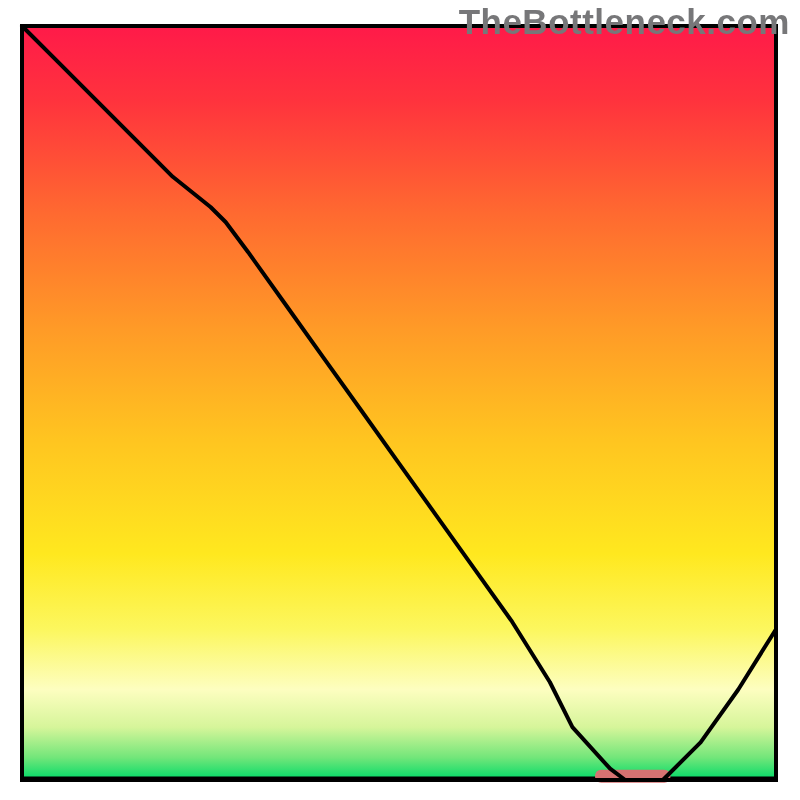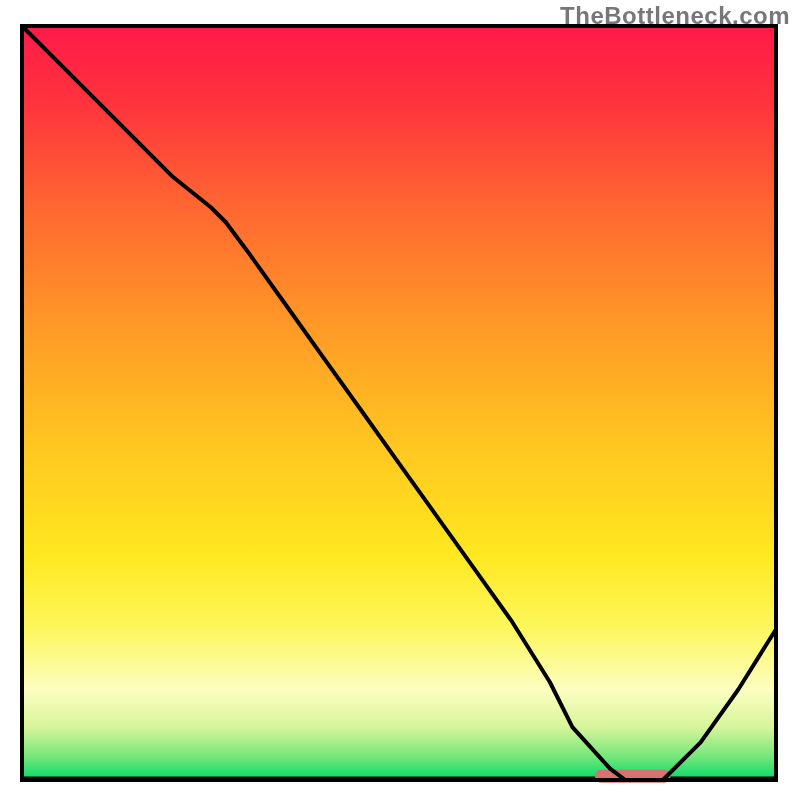--- a/index.html
+++ b/index.html
@@ -13,21 +13,21 @@
   .chart-container {
     position: relative;
     width: 800px;
     height: 800px;
   }
   .watermark {
     position: absolute;
     top: 2px;
     right: 10px;
     font-family: Arial, Helvetica, sans-serif;
-    font-size: 24px;
+    font-size: 35px;
     font-weight: 600;
     color: #777779;
     letter-spacing: 0.5px;
     z-index: 10;
   }
   svg {
     display: block;
   }
 </style>
 </head>

